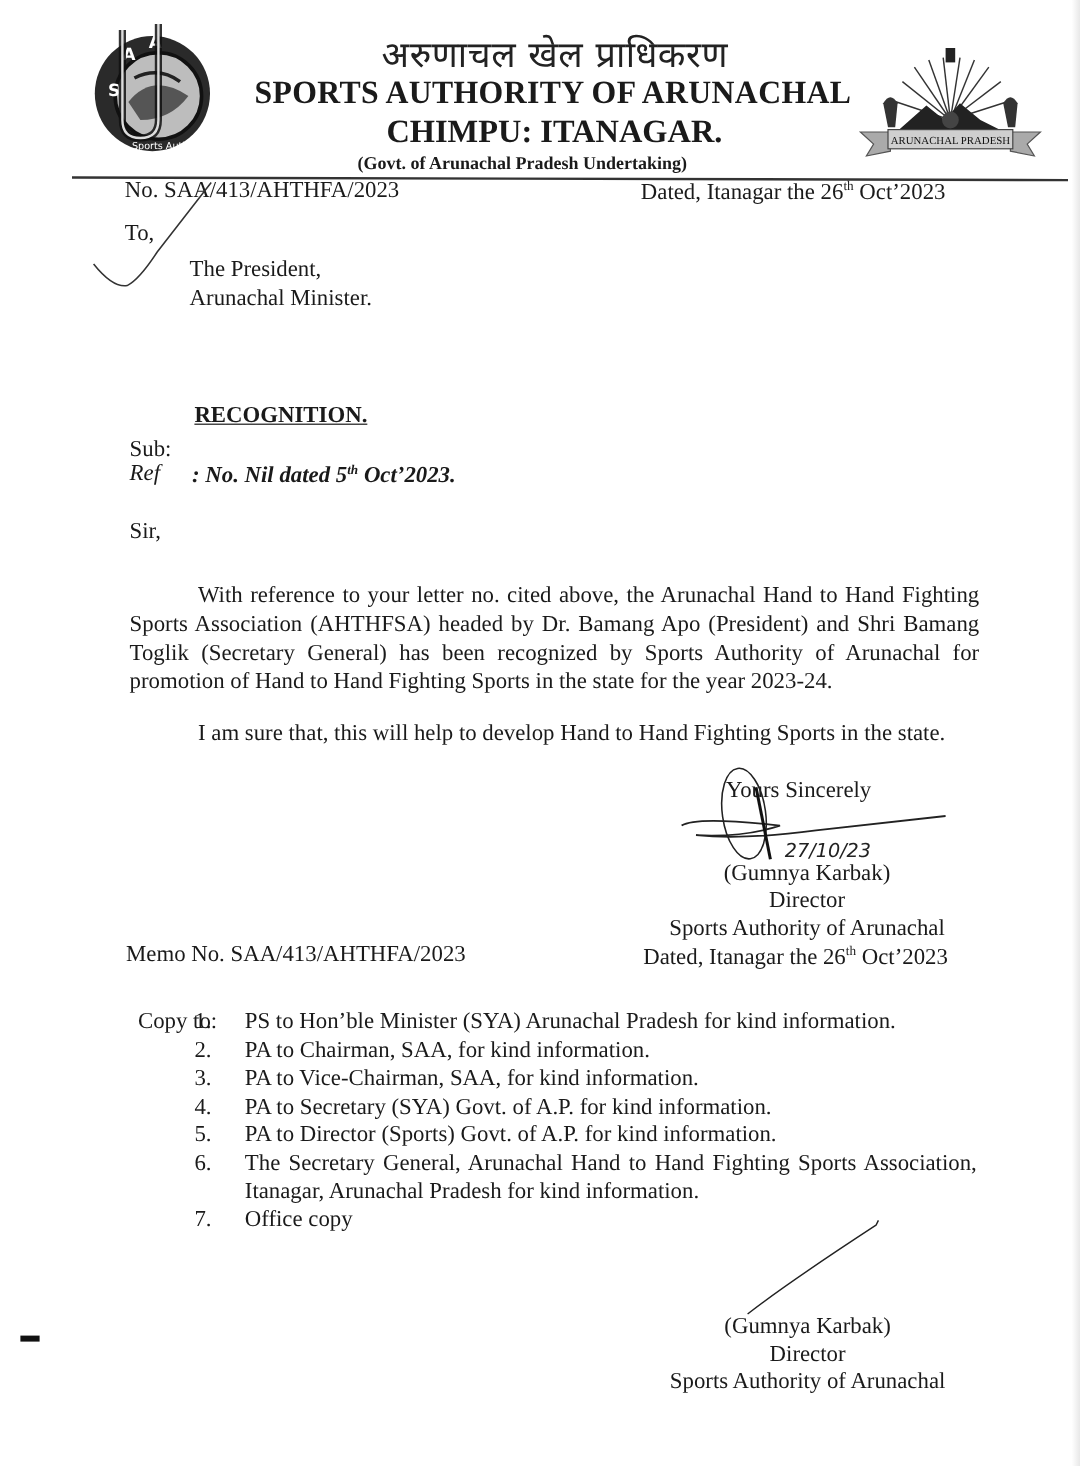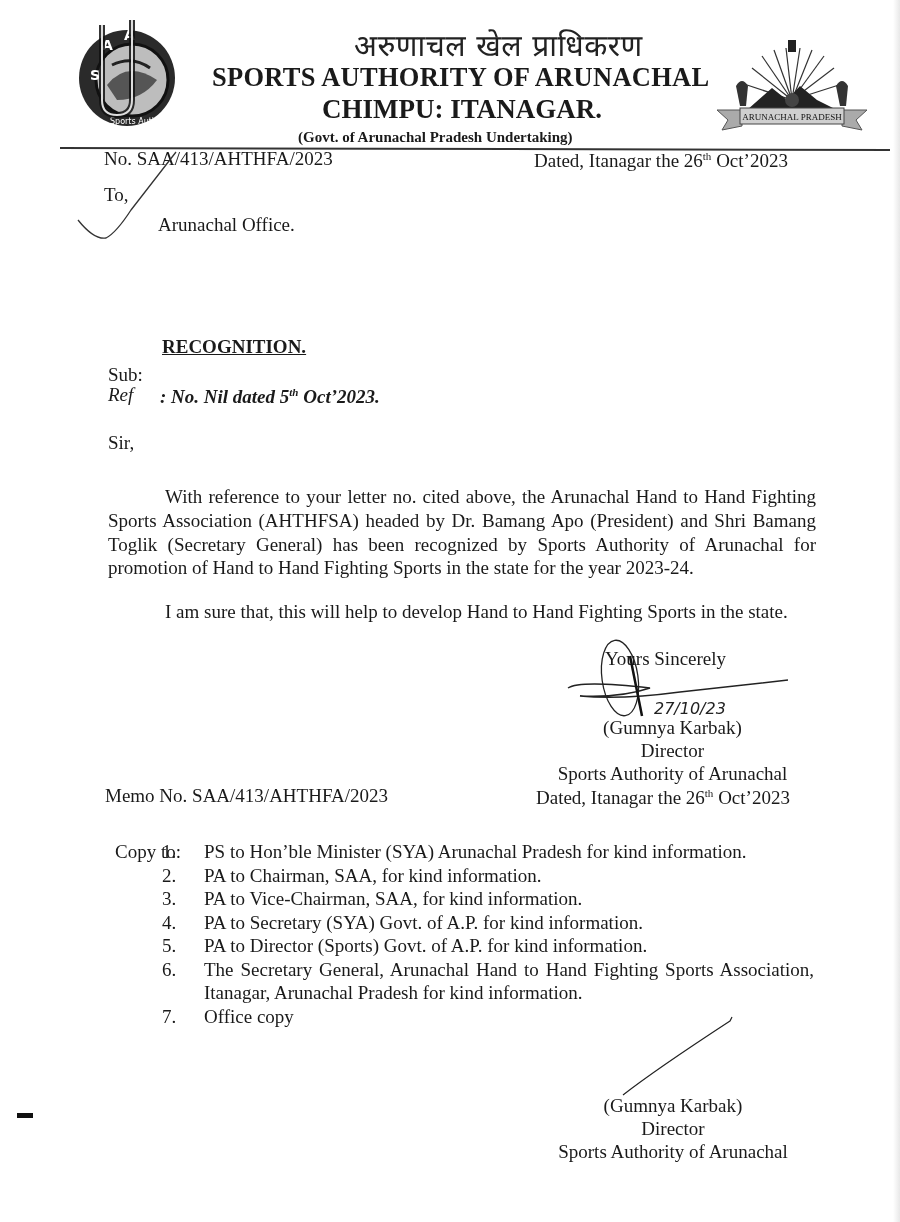--- a/index.html
+++ b/index.html
@@ -1,19 +1,19 @@
 <!DOCTYPE html>
 <html><head>
 <meta charset="utf-8">
 <style>
   html, body { margin: 0; padding: 0; background: #ffffff; }
   body { width: 900px; height: 1222px; position: relative; overflow: hidden;
          font-family: "Liberation Serif", "DejaVu Serif", serif; color: #1a1a1a; }
   .abs { position: absolute; }
-  .hindi { font-family: "DejaVu Sans", sans-serif; font-size: 30px; left: 318px; top: 24px; color: #222; letter-spacing: 0.5px; margin-left: 36px; }
+  .hindi { font-family: "DejaVu Sans", sans-serif; font-size: 30px; left: 318px; top: 24px; color: #222; letter-spacing: 0.5px; }
   .org { font-weight: bold; font-size: 27px; left: 212px; top: 62px; letter-spacing: 0.3px; transform: scaleX(0.98); transform-origin: left; }
   .city { font-weight: bold; font-size: 27px; left: 322px; top: 94px; }
   .govt { font-weight: bold; font-size: 15px; left: 298px; top: 129px; }
   .rule { left: 60px; width: 830px; height: 2px; background: #333; top: 148px; transform: rotate(0.15deg); }
   .line { font-size: 19px; white-space: nowrap; }
   .ref-no { left: 104px; top: 148px; }
   .dated { left: 534px; top: 150px; }
   sup { font-size: 11px; line-height: 0; }
   .to { left: 104px; top: 184px; }
   .addr { left: 158px; font-size: 19px; line-height: 24px; top: 213px; }
@@ -89,21 +89,22 @@
 
 <div class="abs line ref-no">No. SAA/413/AHTHFA/2023</div>
 <div class="abs line dated"><span>Dated, Itanagar the 26</span><sup>th</sup><span> Oct’2023</span></div>
 
 <svg class="abs" style="left:76px;top:148px" width="110" height="100" viewBox="0 0 110 100">
   <path d="M2 72 Q18 92 30 90 Q40 85 55 62 L100 4" stroke="#333" stroke-width="1.3" fill="none"></path>
 </svg>
 
 <div class="abs line to">To,</div>
 <div class="abs addr">
-  <div>Arunachal Office.</div>
+  <div>The President,</div>
+  <div>Arunachal Minister.</div>
 </div>
 
 <div class="abs line sub-label">Sub:</div>
 <div class="abs line sub-val">RECOGNITION.</div>
 
 <div class="abs line ref-label">Ref</div>
 <div class="abs line ref-val"><span>: No. Nil dated 5</span><sup>th</sup><span> Oct’2023.</span></div>
 
 <div class="abs line sir">Sir,</div>
 <div class="abs para p1 indent">With reference to your letter no. cited above, the Arunachal Hand to Hand Fighting Sports Association (AHTHFSA) headed by Dr. Bamang Apo (President) and Shri Bamang Toglik (Secretary General) has been recognized by Sports Authority of Arunachal for promotion of Hand to Hand Fighting Sports in the state for the year 2023-24.</div>

